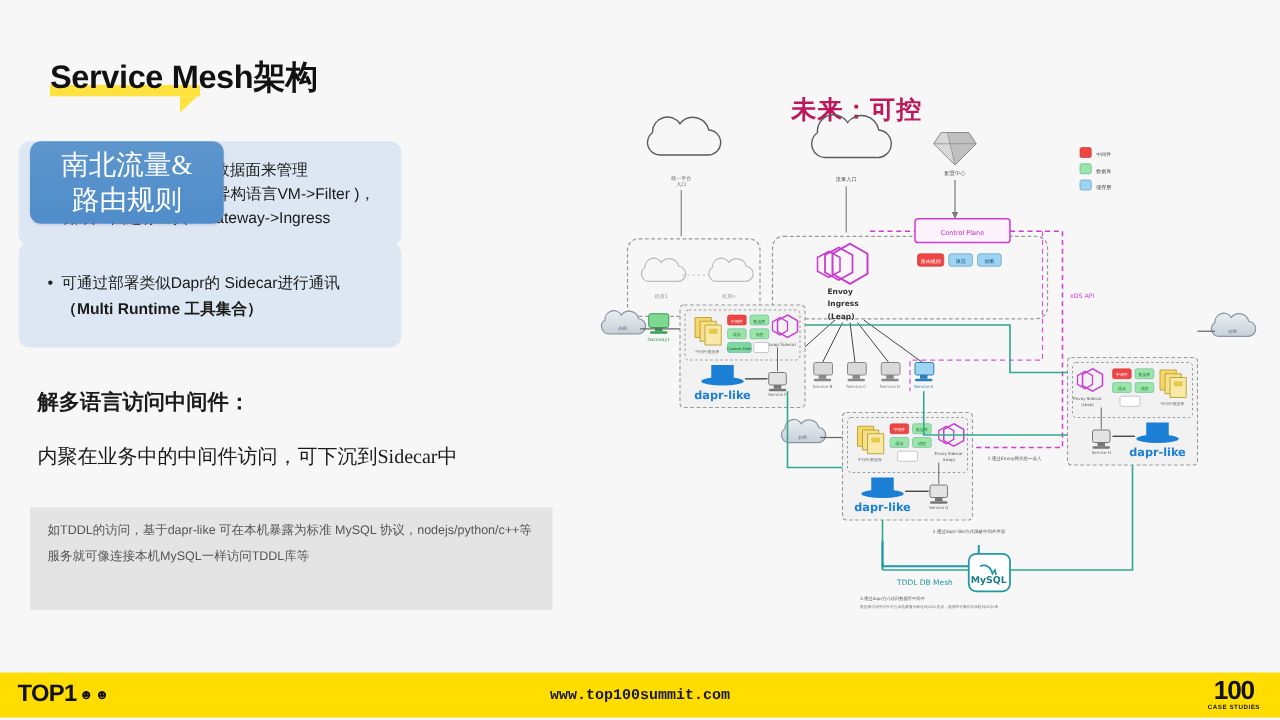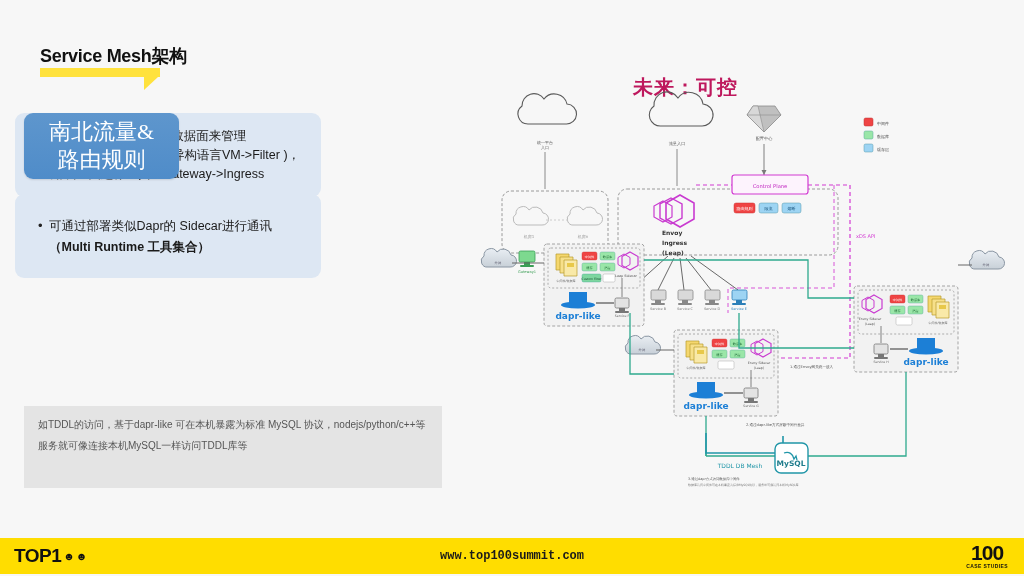--- a/index.html
+++ b/index.html
@@ -21,21 +21,21 @@
   .msup-arrow{
     position:absolute;left:43px;top:5px;width:0;height:0;
     border-left:4px solid transparent;border-right:4px solid transparent;
     border-bottom:8px solid #fff;
   }
   .msup-wrap{position:relative;display:inline-block;}
 
   
   .title{
     position:absolute;left:40px;top:44px;
-    font-size:18px;font-weight:700;color:#111;letter-spacing:-0.3px;
+    font-size:26px;font-weight:700;color:#111;letter-spacing:-0.3px;
     z-index:3;
   }
   .title-hl{
     position:absolute;left:40px;top:68px;width:120px;height:9px;
     background:#ffe23d;z-index:2;
   }
   .title-hl:after{
     content:"";position:absolute;left:104px;top:9px;
     border-left:14px solid #ffe23d;border-bottom:13px solid transparent;
   }
@@ -150,20 +150,22 @@
 
   <div class="row row2">
     <div class="panel panel2">
       <ul>
         <li>可通过部署类似Dapr的 Sidecar进行通讯</li>
       </ul>
       <div class="sub bold" style="padding-left:12px;margin-top:2px;">（Multi Runtime 工具集合）</div>
     </div>
   </div>
 
+  <div class="h2">解多语言访问中间件：</div>
+  <div class="para">内聚在业务中的中间件访问，可下沉到Sidecar中</div>
   <div class="note">如TDDL的访问，基于dapr-like 可在本机暴露为标准 MySQL 协议，nodejs/python/c++等服务就可像连接本机MySQL一样访问TDDL库等</div>
 
   <div class="diagram">
     <div class="dtitle">未来：可控</div>
 
     <svg width="546" height="460" viewBox="0 0 546 460">
       <defs>
         <marker id="ar" markerWidth="7" markerHeight="7" refX="5" refY="2.5" orient="auto">
           <path d="M0,0 L5,2.5 L0,5 z" fill="#7a7a7a"></path>
         </marker>

